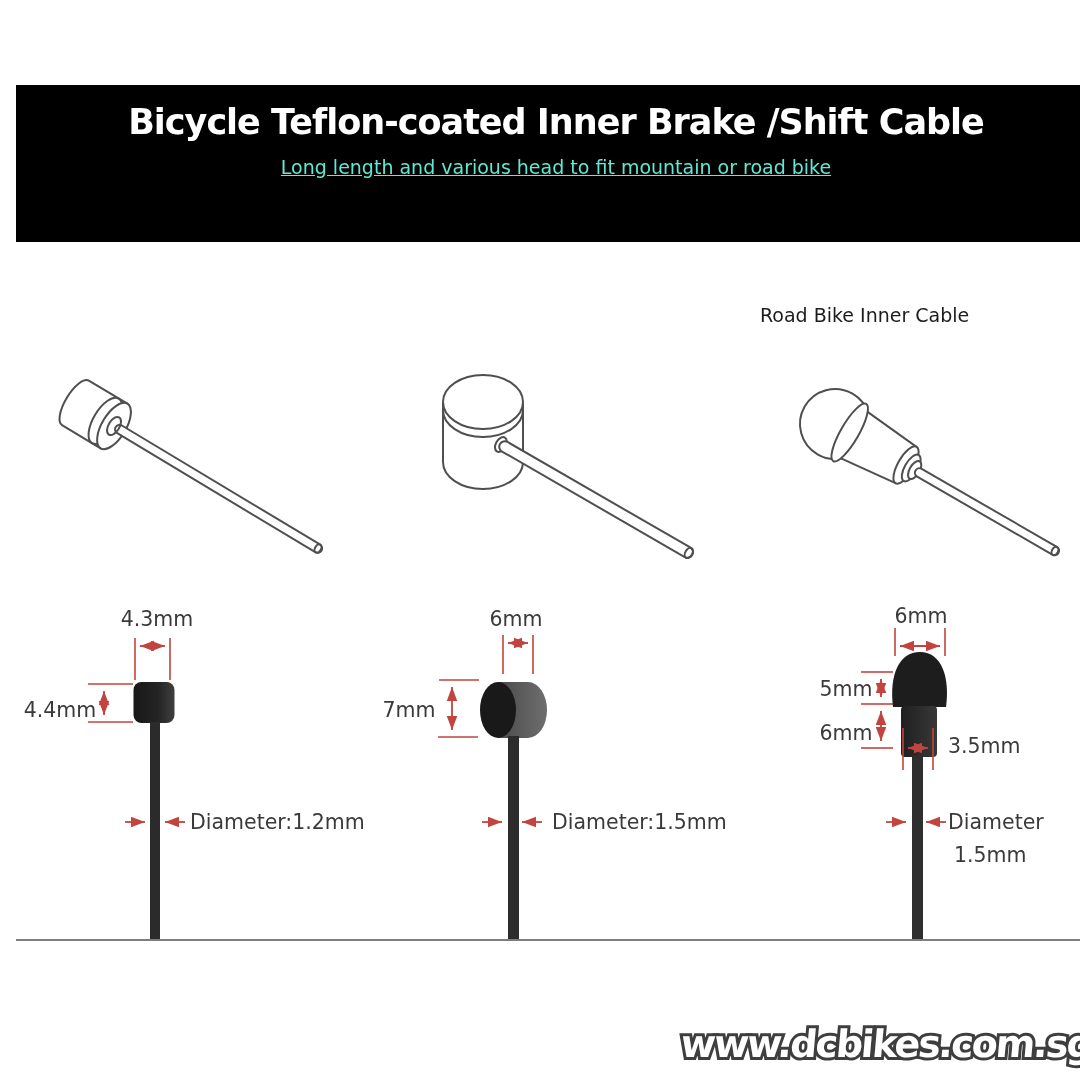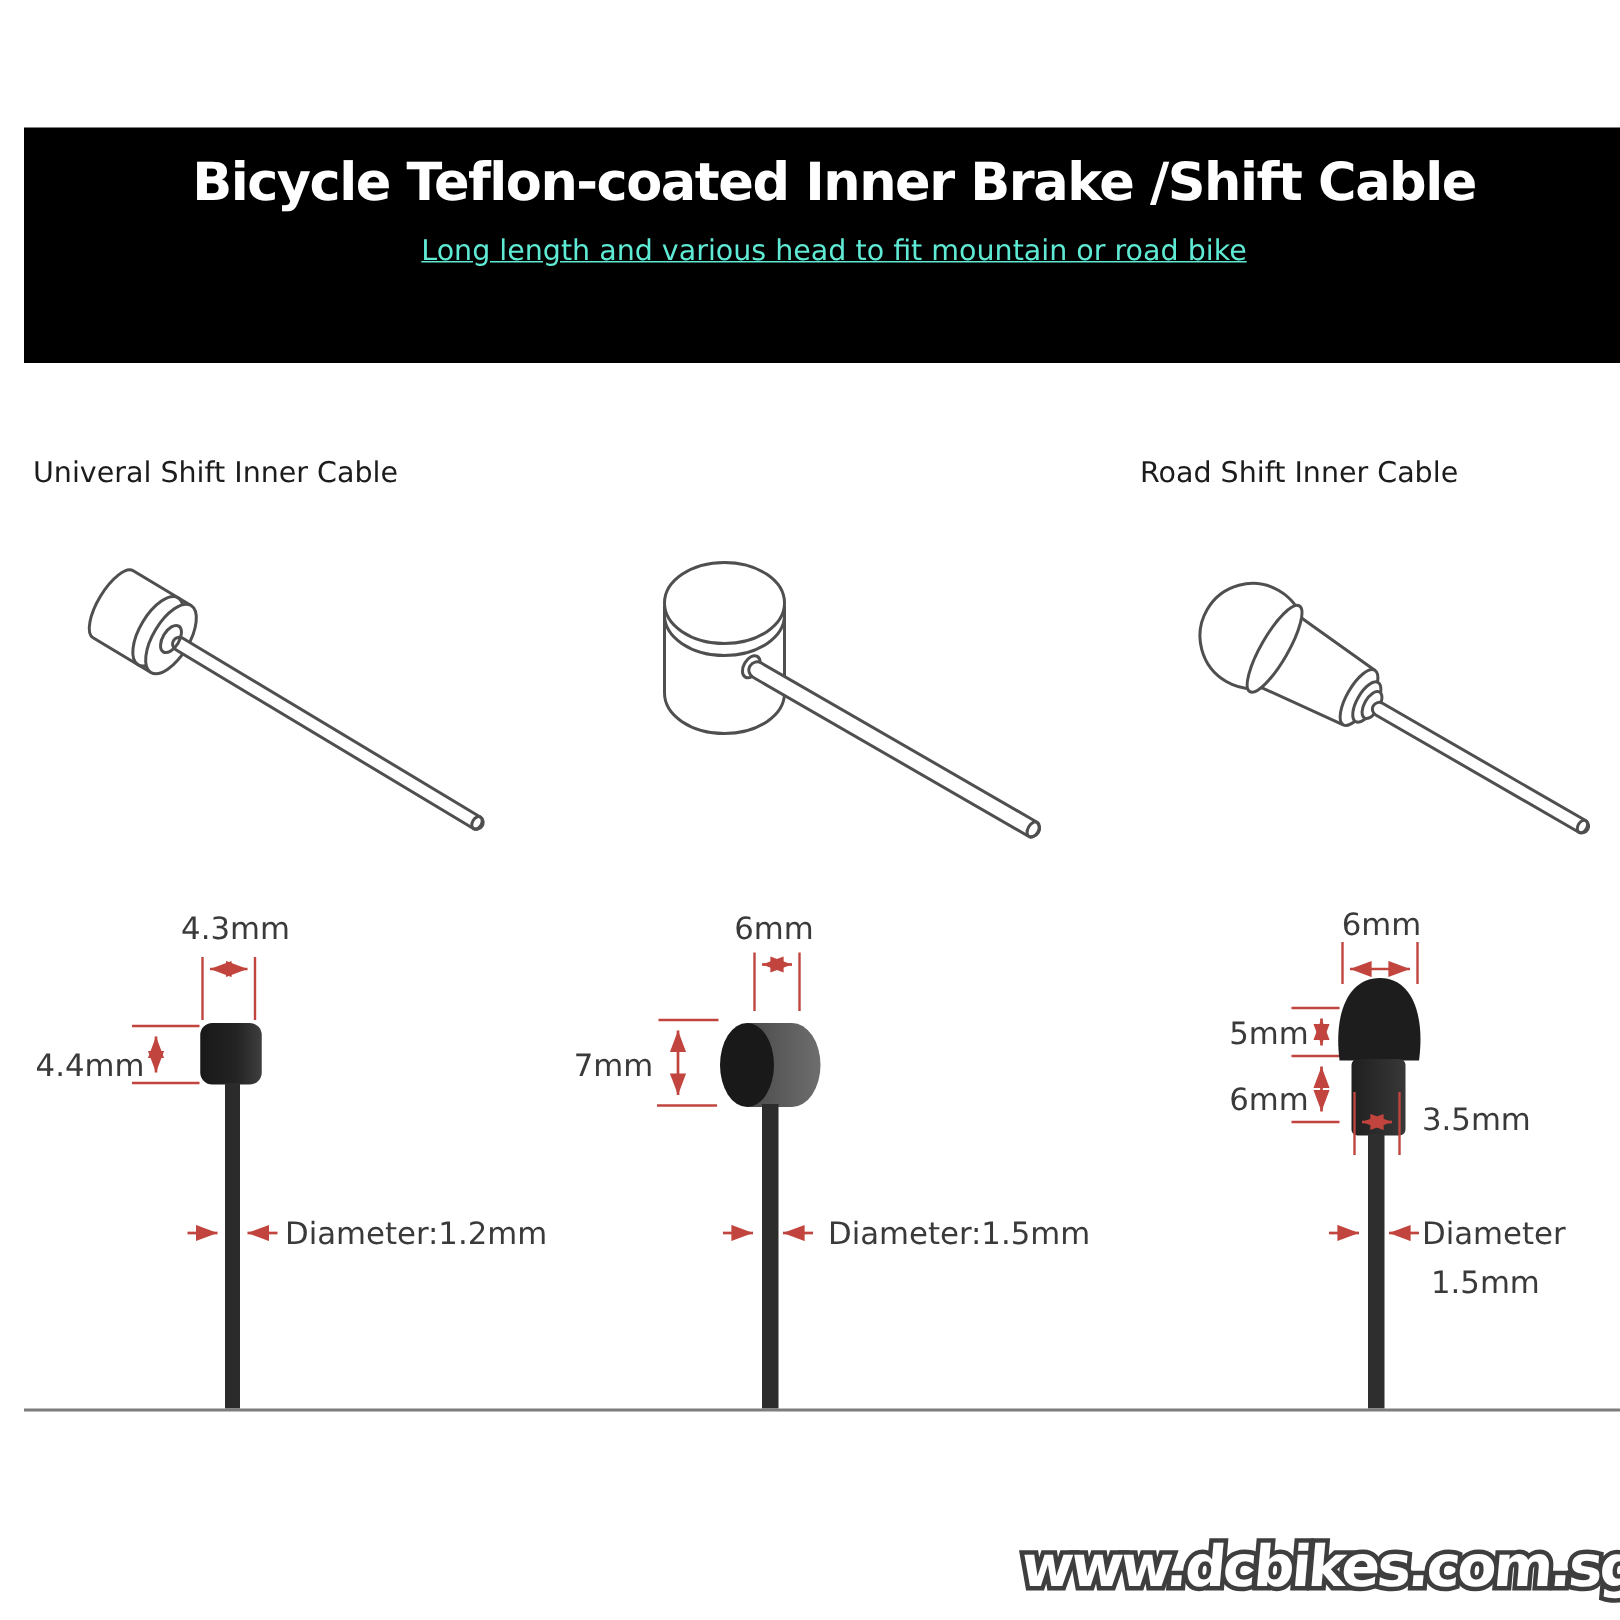--- a/index.html
+++ b/index.html
@@ -56,22 +56,21 @@
 </head>
 <body>
 
 <div id="canvas">
 
   <div class="banner">
     <h1>Bicycle Teflon-coated Inner Brake /Shift Cable</h1>
     <p>Long length and various head to fit mountain or road bike</p>
   </div>
 
-  <div class="col-label c1">Univeral Shift Inner Cable</div>
-  <div class="col-label c3">Road Shift Inner Cable</div>
+  <div class="col-label c3">Road Bike Inner Cable</div>
 
   <svg style="left:10px; top:372px; width:320px; height:200px" viewBox="0 0 320 200">
     <g class="lineart" transform="translate(88,54) rotate(31)" fill="#fff">
       <path d="M -45,-26 A 10,26 0 0 0 -45,26 L 0,26 L 0,-26 Z"></path>
       <ellipse cx="-10" cy="0" rx="12" ry="26" fill="none"></ellipse>
       <ellipse cx="0" cy="0" rx="12" ry="26"></ellipse>
       <rect x="2" y="-4.5" width="240" height="9" rx="4.5"></rect>
       <ellipse cx="0" cy="0" rx="5.5" ry="10" fill="none"></ellipse>
       <ellipse cx="238" cy="0" rx="3" ry="4.5" fill="none"></ellipse>
     </g>

